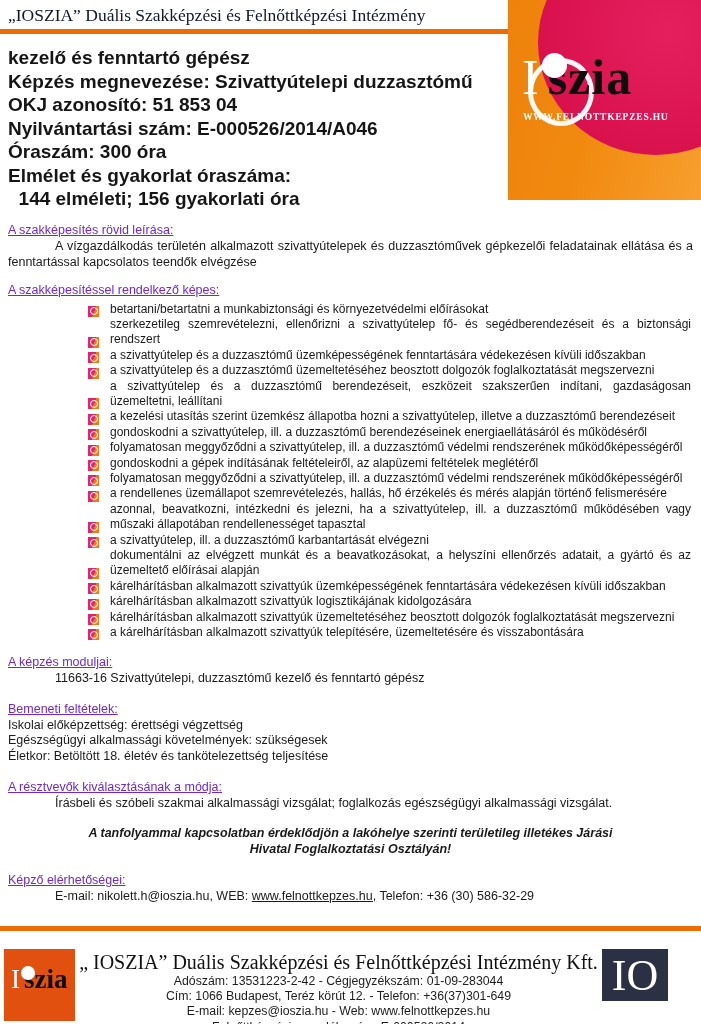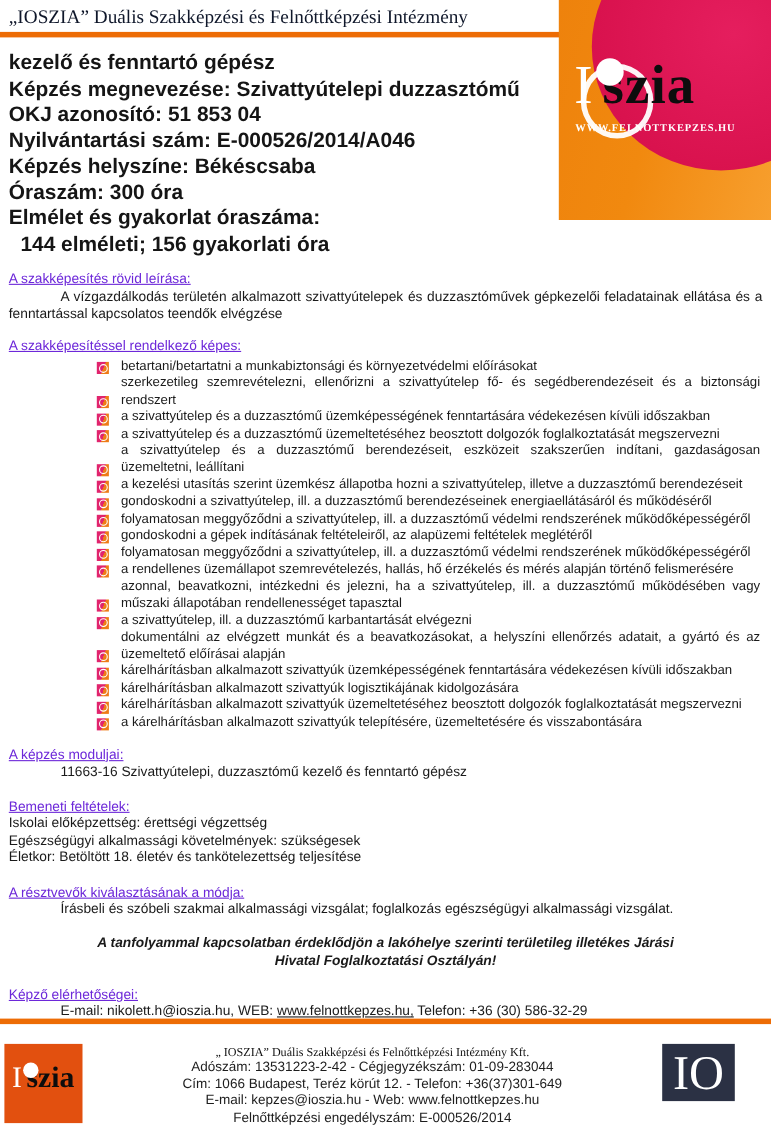--- a/index.html
+++ b/index.html
@@ -189,21 +189,21 @@
     top: -8px;
   }
   .fl-szia { color: #0d0d0d; font-weight: bold; }
   .footer-center {
     flex: 1;
     text-align: center;
     padding-top: 2px;
   }
   .footer-company {
     font-family: "Liberation Serif", serif;
-    font-size: 11px;
+    font-size: 20px;
     color: #111;
   }
   .footer-line {
     font-size: 12.3px;
     line-height: 15.2px;
     color: #1d1d1d;
   }
   .flogo-right {
     width: 66px; height: 52px;
     margin-right: 33px;
@@ -237,21 +237,20 @@
   <div class="course-block">
 
       <div class="course-line">kezelő és fenntartó gépész</div>
 
       <div class="course-line">Képzés megnevezése: Szivattyútelepi duzzasztómű</div>
 
       <div class="course-line">OKJ azonosító: 51 853 04</div>
 
       <div class="course-line">Nyilvántartási szám: E-000526/2014/A046</div>
 
-      <div class="course-line">Képzés helyszíne: Békéscsaba</div>
 
       <div class="course-line">Óraszám: 300 óra</div>
 
       <div class="course-line">Elmélet és gyakorlat óraszáma:</div>
 
       <div class="course-line">  144 elméleti; 156 gyakorlati óra</div>
     </div>
 
   <div class="section summary-section">
     <div class="section-heading">A szakképesítés rövid leírása:</div>

